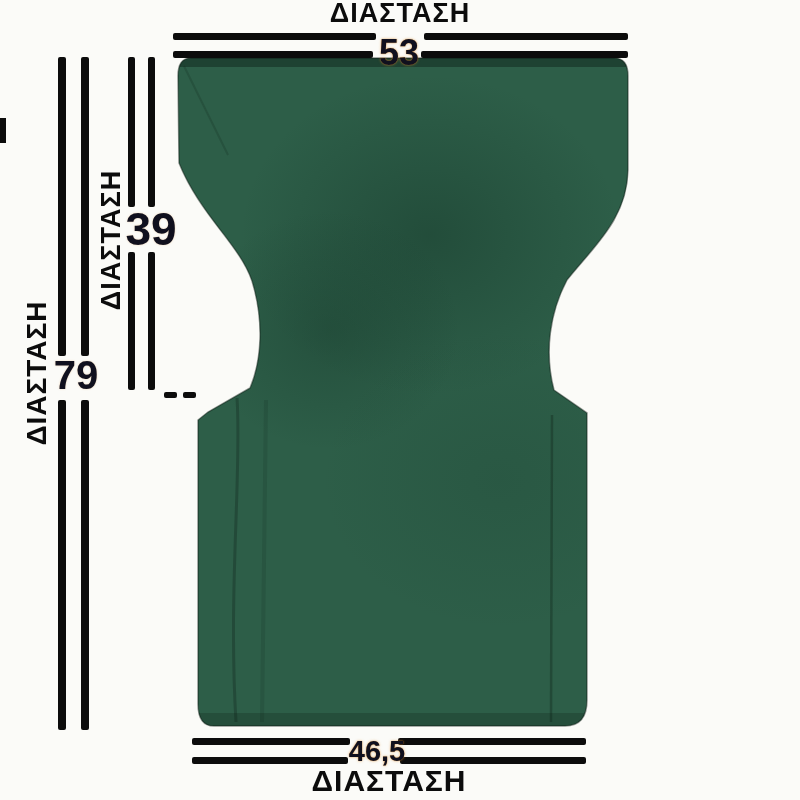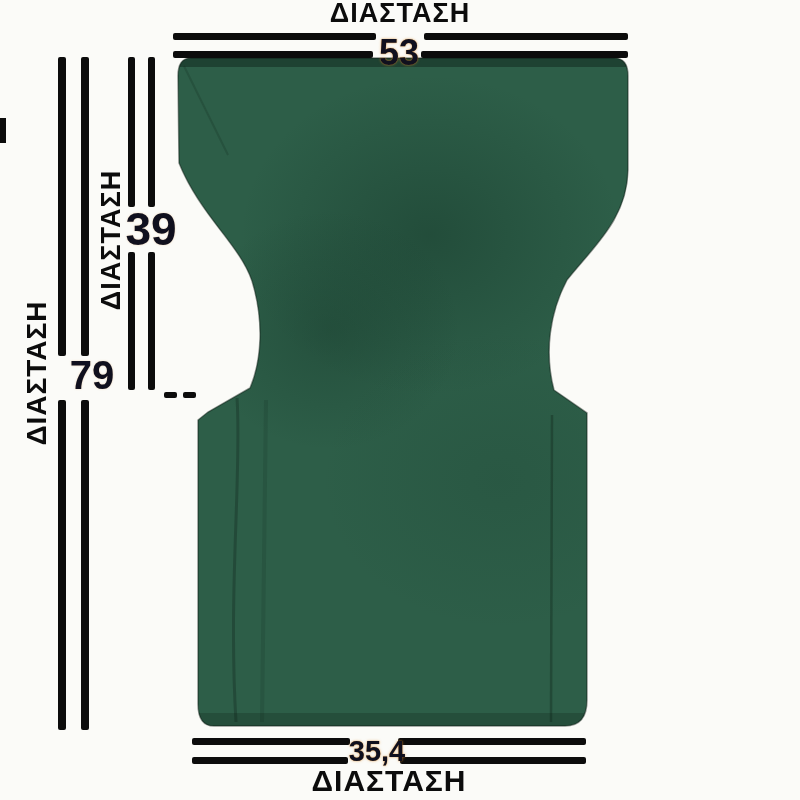--- a/index.html
+++ b/index.html
@@ -79,33 +79,33 @@
   <div class="hline" style="left:424px;top:33px;width:204px;height:7px;"></div>
   <div class="hline" style="left:173px;top:51px;width:200px;height:7px;"></div>
   <div class="hline" style="left:421px;top:51px;width:207px;height:7px;"></div>
   <div class="dim-number" style="left:399px;top:44px;font-size:36px;margin-top:9px;">53</div>
 
   <div class="dim-title vertical" style="left:37px;top:373px;font-size:28px;">ΔΙΑΣΤΑΣΗ</div>
   <div class="vline" style="left:58px;top:57px;width:8px;height:299px;"></div>
   <div class="vline" style="left:58px;top:400px;width:8px;height:330px;"></div>
   <div class="vline" style="left:81px;top:57px;width:8px;height:299px;"></div>
   <div class="vline" style="left:81px;top:400px;width:8px;height:330px;"></div>
-  <div class="dim-number plain" style="left:92px;top:375px;font-size:40px;">79</div>
+  <div class="dim-number plain" style="left:76px;top:375px;font-size:40px;">79</div>
 
   <div class="dim-title vertical" style="left:111px;top:240px;font-size:27px;">ΔΙΑΣΤΑΣΗ</div>
   <div class="vline" style="left:128px;top:57px;width:7px;height:150px;"></div>
   <div class="vline" style="left:128px;top:252px;width:7px;height:138px;"></div>
   <div class="vline" style="left:148px;top:57px;width:7px;height:150px;"></div>
   <div class="vline" style="left:148px;top:252px;width:7px;height:138px;"></div>
   <div class="dim-number plain" style="left:151px;top:229px;font-size:46px;">39</div>
   <div class="dash" style="left:164px;top:392px;width:13px;height:6px;"></div>
   <div class="dash" style="left:183px;top:392px;width:13px;height:6px;"></div>
 
   <div class="hline" style="left:192px;top:738px;width:158px;height:7px;"></div>
   <div class="hline" style="left:398px;top:738px;width:188px;height:7px;"></div>
   <div class="hline" style="left:192px;top:757px;width:156px;height:7px;"></div>
   <div class="hline" style="left:400px;top:757px;width:186px;height:7px;"></div>
-  <div class="dim-number" style="left:377px;top:751px;font-size:29px;">35,4</div>
+  <div class="dim-number" style="left:377px;top:751px;font-size:29px;">46,5</div>
   <div class="dim-title" style="left:389px;top:781px;font-size:30px;">ΔΙΑΣΤΑΣΗ</div>
 
   <div class="crop-artifact" style="left:0px;top:118px;width:6px;height:25px;"></div>
 
 </div>
 
 </body></html>

